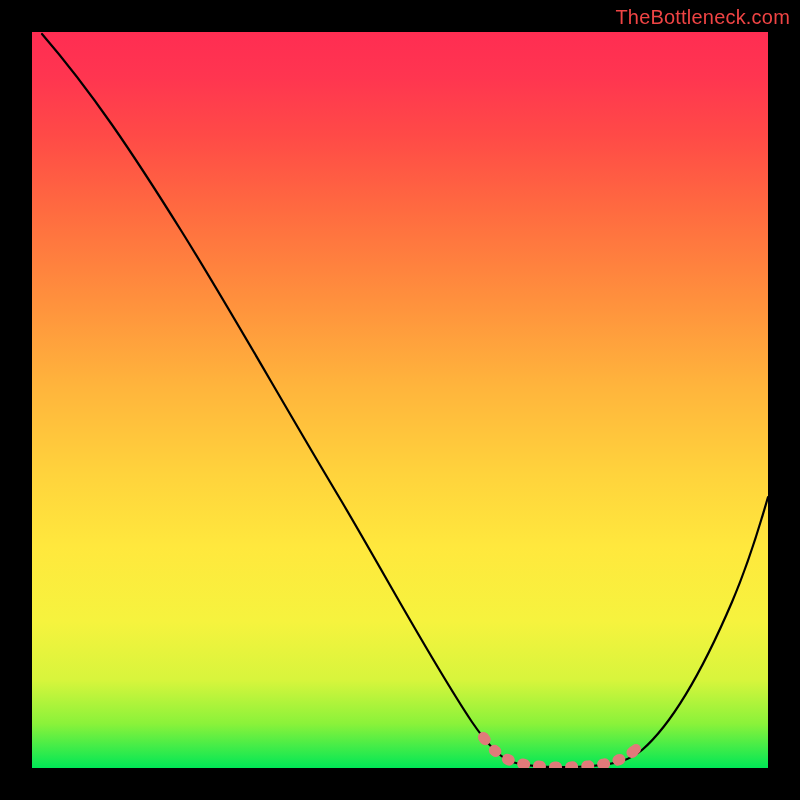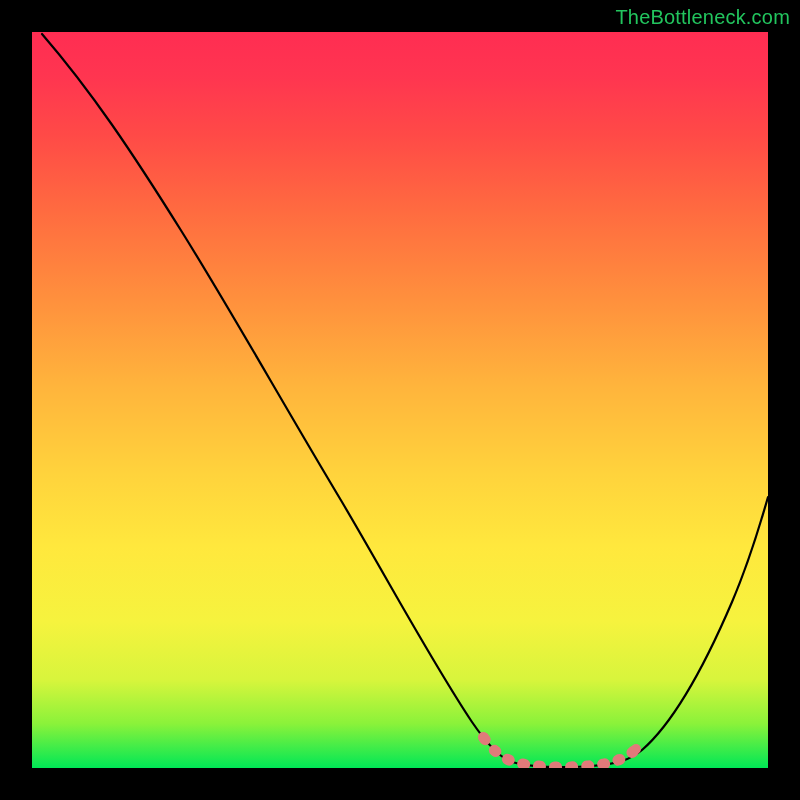--- a/index.html
+++ b/index.html
@@ -35,21 +35,21 @@
       #ff6a40 76%,
       #ff4a47 86%,
       #ff3550 94%,
       #ff2d52 100%
     );
   }
   .watermark {
     position: absolute;
     top: 6px;
     right: 10px;
-    color: #22c55e;
+    color: #ef4444;
     font-size: 20px;
     font-weight: 500;
     letter-spacing: 0.2px;
   }
   .curve {
     position: absolute;
     left: 32px;
     top: 32px;
     width: 736px;
     height: 736px;

